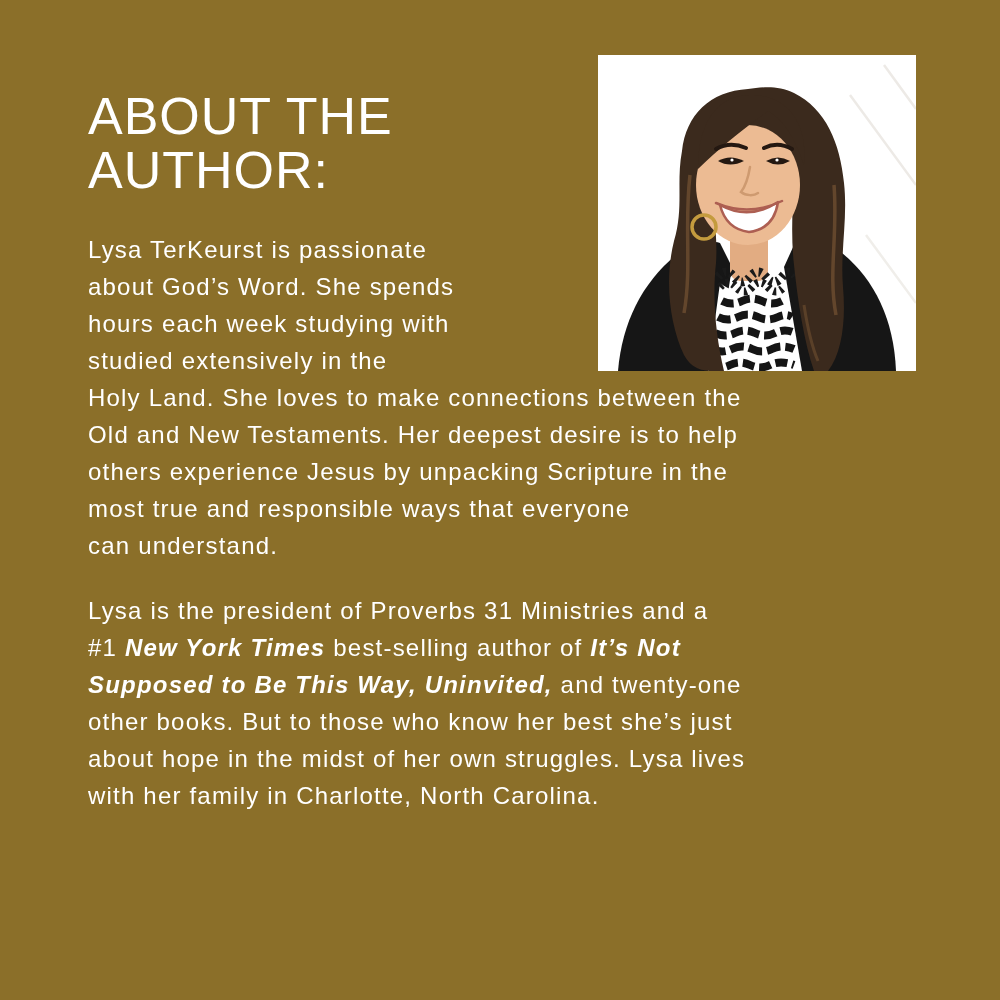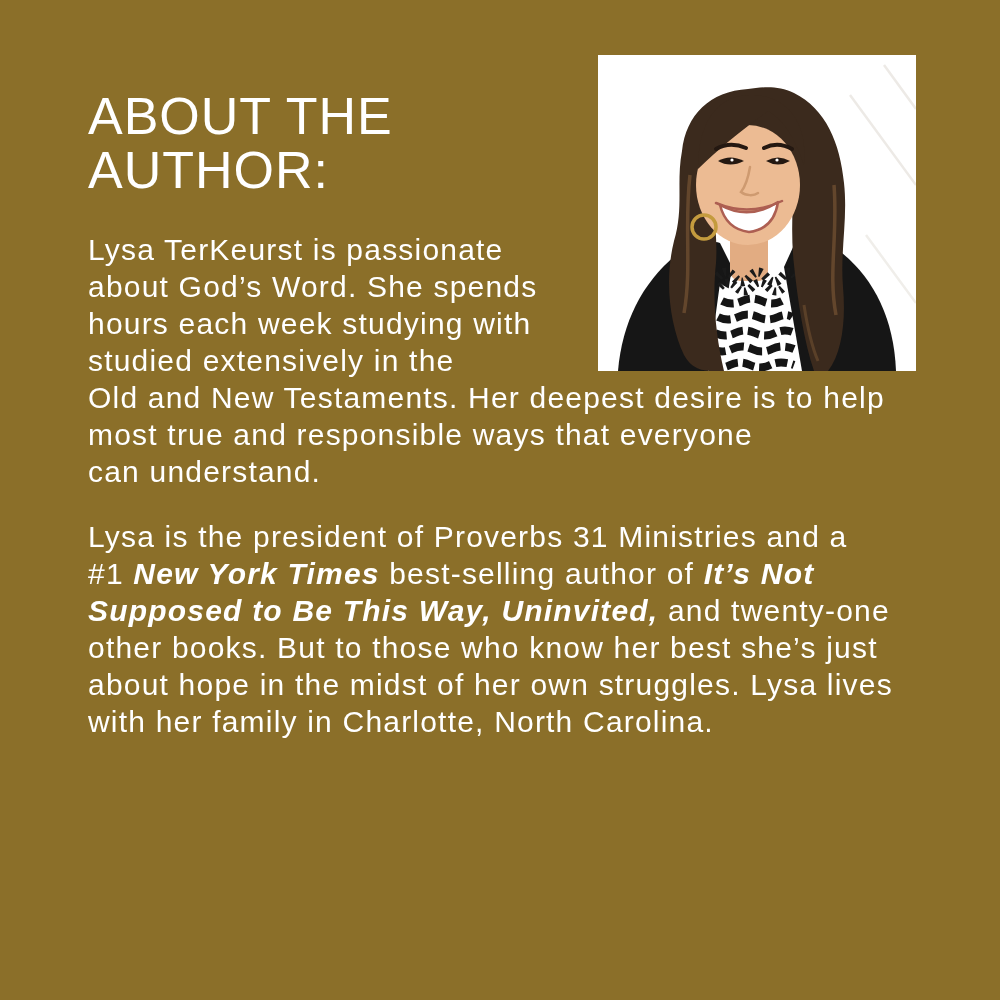--- a/index.html
+++ b/index.html
@@ -35,21 +35,21 @@
   }
   h1.heading {
     margin: 80px 0 0 0;
     font-size: 52px;
     line-height: 54px;
     font-weight: normal;
     letter-spacing: 1px;
   }
   h1.heading .hline { display: block; }
   .para {
-    font-size: 30px;
+    font-size: 24px;
     line-height: 37px;
     letter-spacing: 1.2px;
   }
   .para-1 { margin-top: 34px; }
   .para-2 { margin-top: 28px; }
   .tline { white-space: nowrap; }
   .para em { font-style: italic; font-weight: bold; }
 </style>
 </head>
 <body>
@@ -124,21 +124,23 @@
     <h1 class="heading">
       <span class="hline">ABOUT THE</span>
       <span class="hline">AUTHOR:</span>
     </h1>
 
     <div class="para para-1">
       <div class="tline">Lysa TerKeurst is passionate</div>
       <div class="tline">about God’s Word. She spends</div>
       <div class="tline">hours each week studying with</div>
       <div class="tline">studied extensively in the</div>
+      <div class="tline">Holy Land. She loves to make connections between the</div>
       <div class="tline">Old and New Testaments. Her deepest desire is to help</div>
+      <div class="tline">others experience Jesus by unpacking Scripture in the</div>
       <div class="tline">most true and responsible ways that everyone</div>
       <div class="tline">can understand.</div>
     </div>
 
     <div class="para para-2">
       <div class="tline">
         <span>Lysa is the president of Proverbs 31 Ministries and a</span>
       </div>
       <div class="tline">
         <span>#1 </span><em>New York Times</em><span> best-selling author of </span><em>It’s Not</em>

